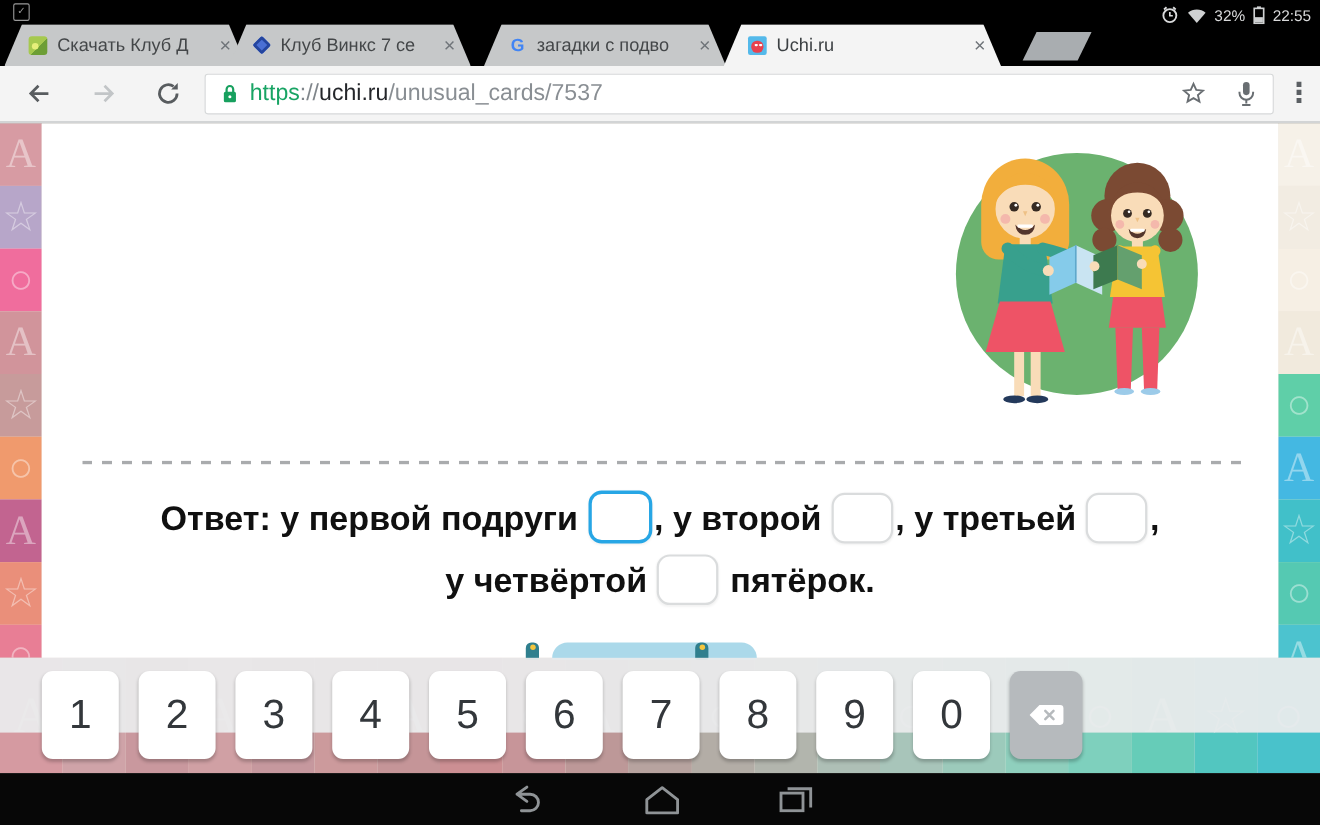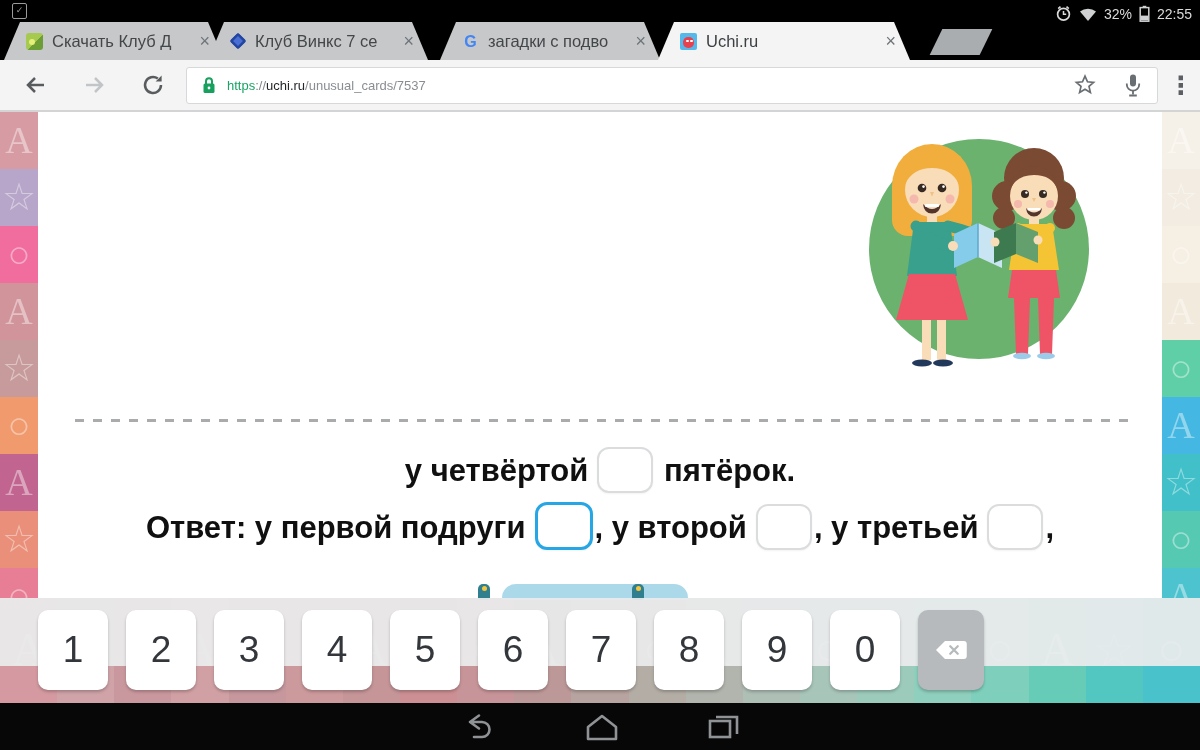--- a/index.html
+++ b/index.html
@@ -38,21 +38,21 @@
   #fav-uchi:before{content:"";position:absolute;left:3px;top:4px;width:11px;height:11px;border-radius:46%;background:#e8414e}
   #fav-uchi:after{content:"";position:absolute;left:6px;top:7px;width:2.5px;height:2.5px;border-radius:50%;
                   background:#fff;box-shadow:4px 0 0 #fff}
 
   
   #toolbar{position:absolute;left:0;top:60px;width:1200px;height:50px;background:#f4f4f4;z-index:38}
   .tb-ico{position:absolute;top:12px;width:26px;height:26px}
   #url-field{position:absolute;left:186px;top:6.5px;width:972px;height:37px;background:#fff;
              border:1px solid #d6d8d9;border-radius:3px;box-sizing:border-box;display:flex;
              align-items:center;padding:0 14px}
-  #url-text{font-size:13px;margin-left:10px;white-space:nowrap;overflow:hidden;flex:1}
+  #url-text{font-size:21px;margin-left:10px;white-space:nowrap;overflow:hidden;flex:1}
   .u-scheme{color:#18a464}.u-sep{color:#80868b}.u-host{color:#24262a}.u-path{color:#898e93}
   #menu-icon{position:absolute;right:6px;top:10px;width:26px;height:30px;color:#5b5f63;font-size:25px;
              text-align:center;line-height:30px;font-weight:bold}
   #toolbar-divider{position:absolute;left:0;top:110px;width:1200px;height:2px;background:#d2d4d5;z-index:38}
 
   
   #page{position:absolute;left:0;top:112px;width:1200px;height:591px;background:#efe9e0;overflow:hidden}
   #left-tiles,#right-tiles{position:absolute;top:0;width:38px;height:486px;overflow:hidden;z-index:1}
   #left-tiles{left:0}#right-tiles{left:1162px}
   .tile{width:38px;height:57px;position:relative;overflow:hidden;flex:none}
@@ -360,24 +360,24 @@
       <path d="M162 176 h16 l-2 56 h-12 z" fill="#ee5366"></path>
       <path d="M186 176 h16 l-2 56 h-12 z" fill="#ee5366"></path>
       <ellipse cx="170" cy="234" rx="9" ry="3.2" fill="#9ccbe9"></ellipse>
       <ellipse cx="194" cy="234" rx="9" ry="3.2" fill="#9ccbe9"></ellipse>
     </svg>
 
     <div id="dashed-sep"></div>
 
     <div id="answer-area">
       <div class="ans-line">
+        <span>Ответ: у первой подруги</span><span class="ans-box focus"></span><span>, у второй</span><span class="ans-box"></span><span>, у третьей</span><span class="ans-box"></span><span>,</span>
+      </div>
+      <div class="ans-line">
         <span>у четвёртой</span><span class="ans-box"></span> <span>пятёрок.</span>
-      </div>
-      <div class="ans-line">
-        <span>Ответ: у первой подруги</span><span class="ans-box focus"></span><span>, у второй</span><span class="ans-box"></span><span>, у третьей</span><span class="ans-box"></span><span>,</span>
       </div>
     </div>
   </div>
 
   <div id="check-button-top"></div>
   <div class="lamp" id="lamp-1"></div>
   <div class="lamp" id="lamp-2"></div>
 
   <div id="kb-band"></div>
   <div class="key" style="left:38px">1</div>

